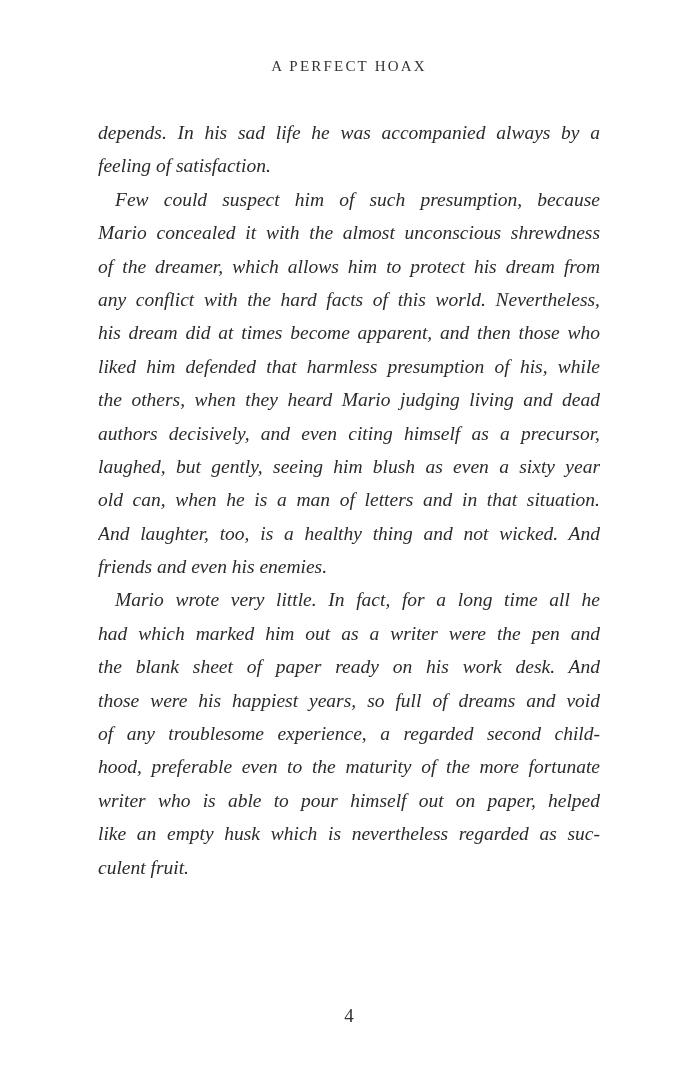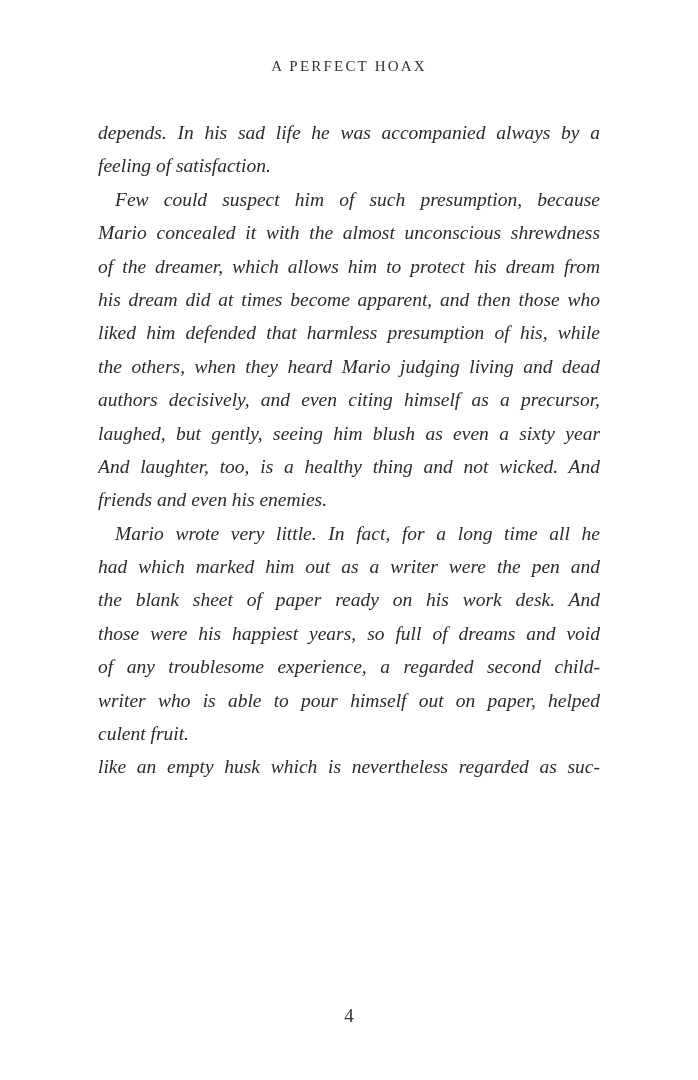--- a/index.html
+++ b/index.html
@@ -19,30 +19,33 @@
 <body>
 
 <div class="running-head">A PERFECT HOAX</div>
 
 <div class="body-text" id="body-text">
     <div class="line">depends. In his sad life he was accompanied always by a</div>
     <div class="line last">feeling of satisfaction.</div>
     <div class="line indent">Few could suspect him of such presumption, because</div>
     <div class="line">Mario concealed it with the almost unconscious shrewdness</div>
     <div class="line">of the dreamer, which allows him to protect his dream from</div>
+    <div class="line">any conflict with the hard facts of this world. Nevertheless,</div>
     <div class="line">his dream did at times become apparent, and then those who</div>
     <div class="line">liked him defended that harmless presumption of his, while</div>
     <div class="line">the others, when they heard Mario judging living and dead</div>
     <div class="line">authors decisively, and even citing himself as a precursor,</div>
     <div class="line">laughed, but gently, seeing him blush as even a sixty year</div>
+    <div class="line">old can, when he is a man of letters and in that situation.</div>
     <div class="line">And laughter, too, is a healthy thing and not wicked. And</div>
     <div class="line last">friends and even his enemies.</div>
     <div class="line indent">Mario wrote very little. In fact, for a long time all he</div>
     <div class="line">had which marked him out as a writer were the pen and</div>
     <div class="line">the blank sheet of paper ready on his work desk. And</div>
     <div class="line">those were his happiest years, so full of dreams and void</div>
     <div class="line">of any troublesome experience, a regarded second child-</div>
+    <div class="line">hood, preferable even to the maturity of the more fortunate</div>
     <div class="line">writer who is able to pour himself out on paper, helped</div>
+    <div class="line">like an empty husk which is nevertheless regarded as suc-</div>
     <div class="line last">culent fruit.</div>
-    <div class="line">like an empty husk which is nevertheless regarded as suc-</div>
   </div>
 
 <div class="folio">4</div>
 
 </body></html>

